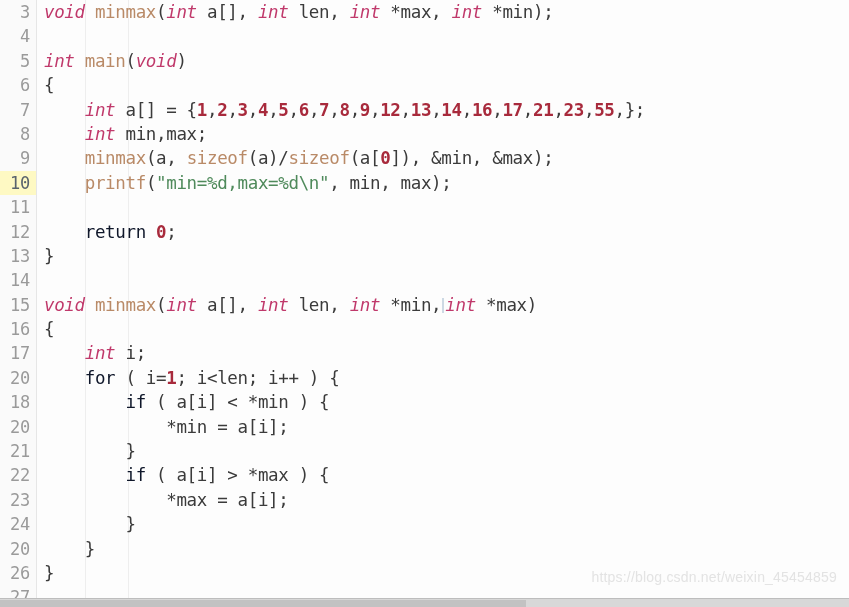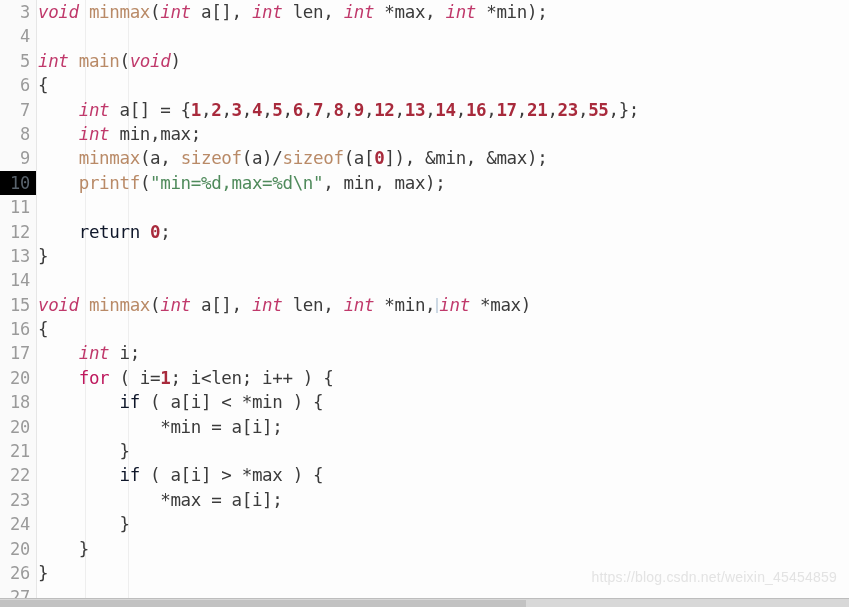--- a/index.html
+++ b/index.html
@@ -37,21 +37,21 @@
     line-height: 24.4px;
     text-align: right;
     padding-right: 6px;
     box-sizing: border-box;
     font-size: 17px;
     color: #9a9a9a;
     font-family: "DejaVu Sans Mono", "Liberation Mono", monospace;
     letter-spacing: -0.2px;
   }
   .gutter-line.active {
-    background: #000000;
+    background: #fef9c3;
     color: #59636d;
   }
 
   
   .code-area {
     position: absolute;
     left: 38px;
     top: 0;
     right: 0;
     height: 607px;
@@ -69,28 +69,29 @@
   .ig2 { left: 90px; }
 
   .code-line {
     position: relative;
     height: 24.4px;
     line-height: 24.4px;
     white-space: pre;
     font-size: 17.5px;
     font-family: "DejaVu Sans Mono", "Liberation Mono", monospace;
     color: #3b3b3b;
+    padding-left: 6px;
     letter-spacing: -0.35px;
     z-index: 1;
   }
 
   
   .t-type   { color: #c0396b; font-style: italic; }
   .t-fn     { color: #b98a67; }
-  .t-kw     { color: #be185d; }
+  .t-kw     { color: #0f172a; }
   .t-num    { color: #a82a3c; font-weight: bold; }
   .t-str    { color: #4f8a5b; }
   .t-plain  { color: #3b3b3b; }
   .t-punct  { color: #3b3b3b; }
   .t-ctrl   { color: #0f172a; }
 
   
   .caret {
     display: inline-block;
     width: 2px;

